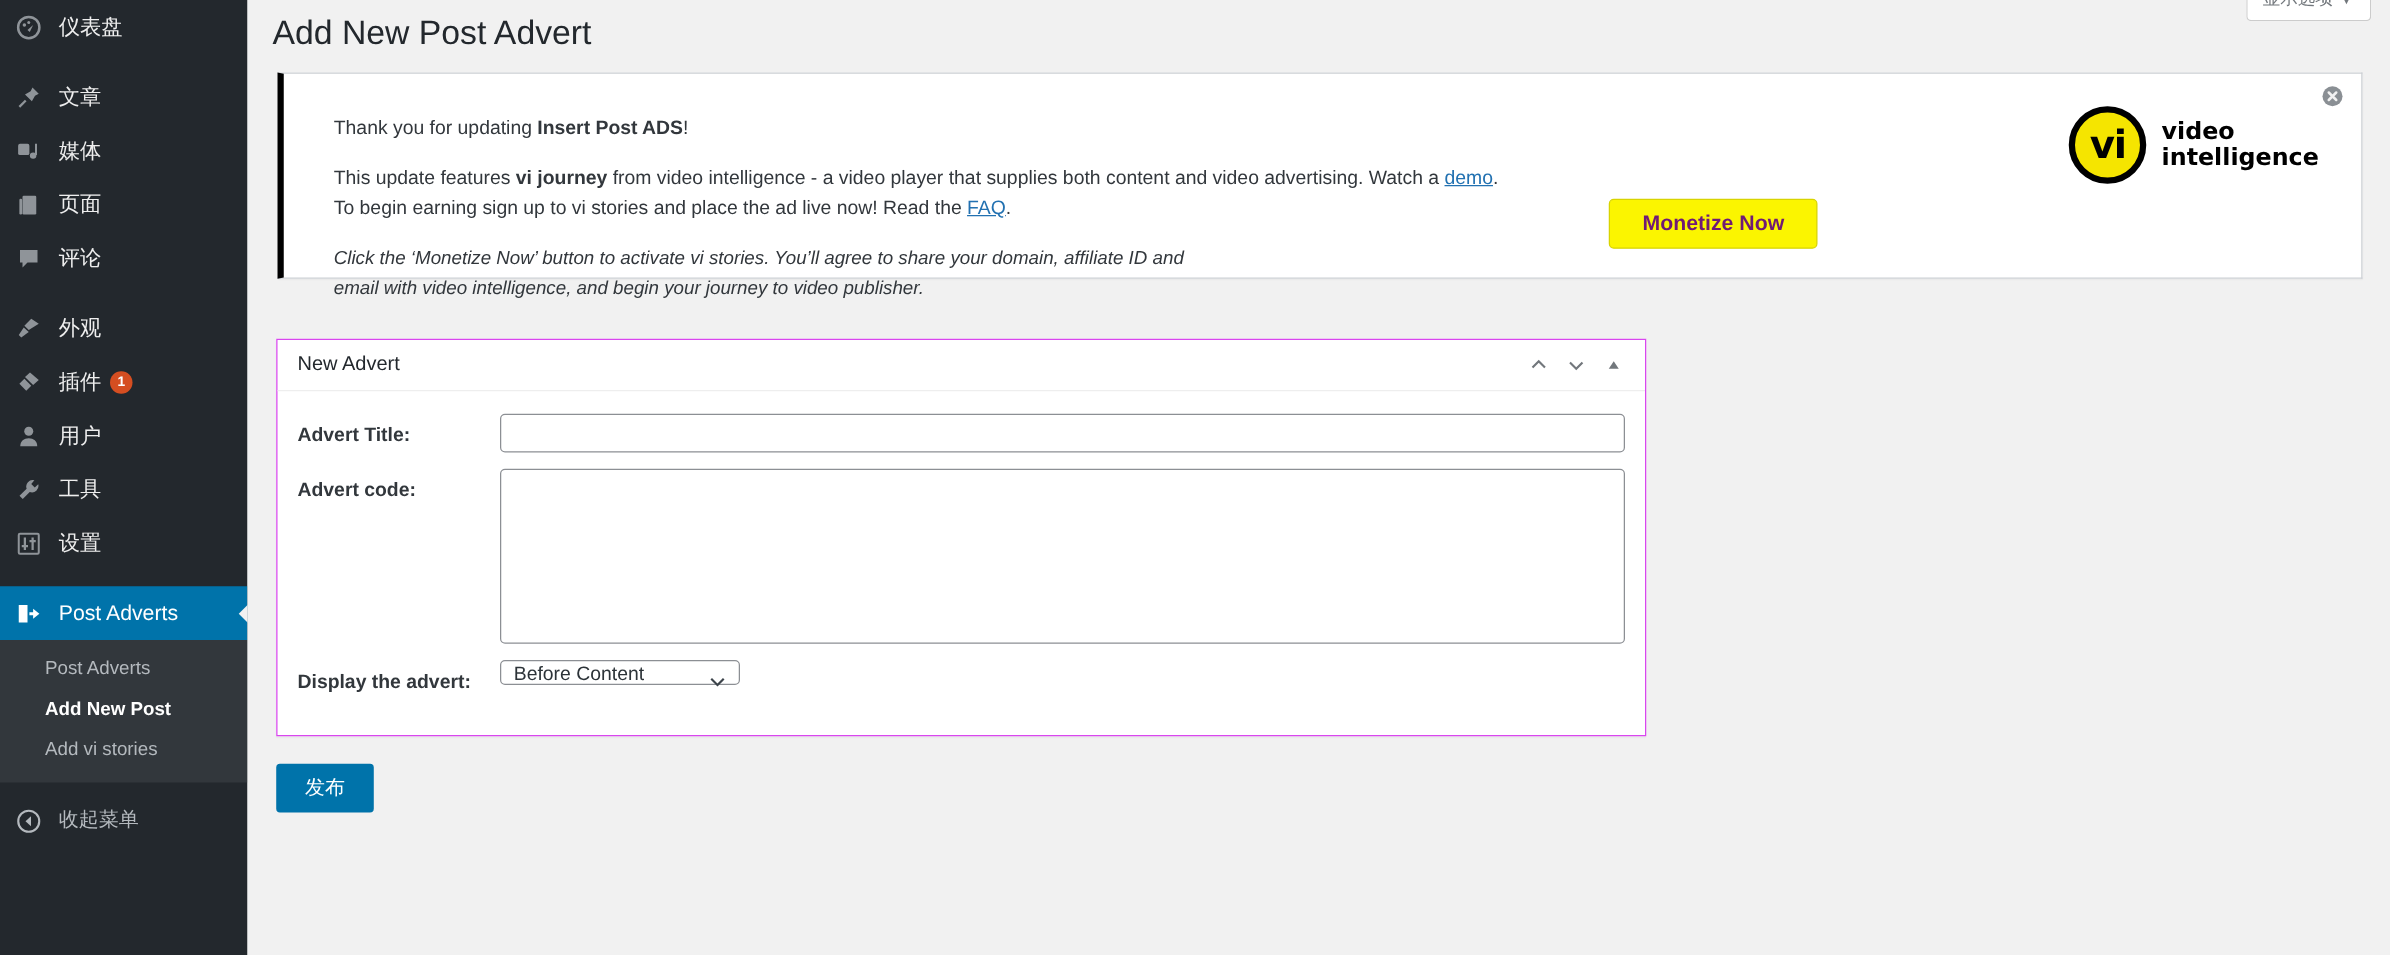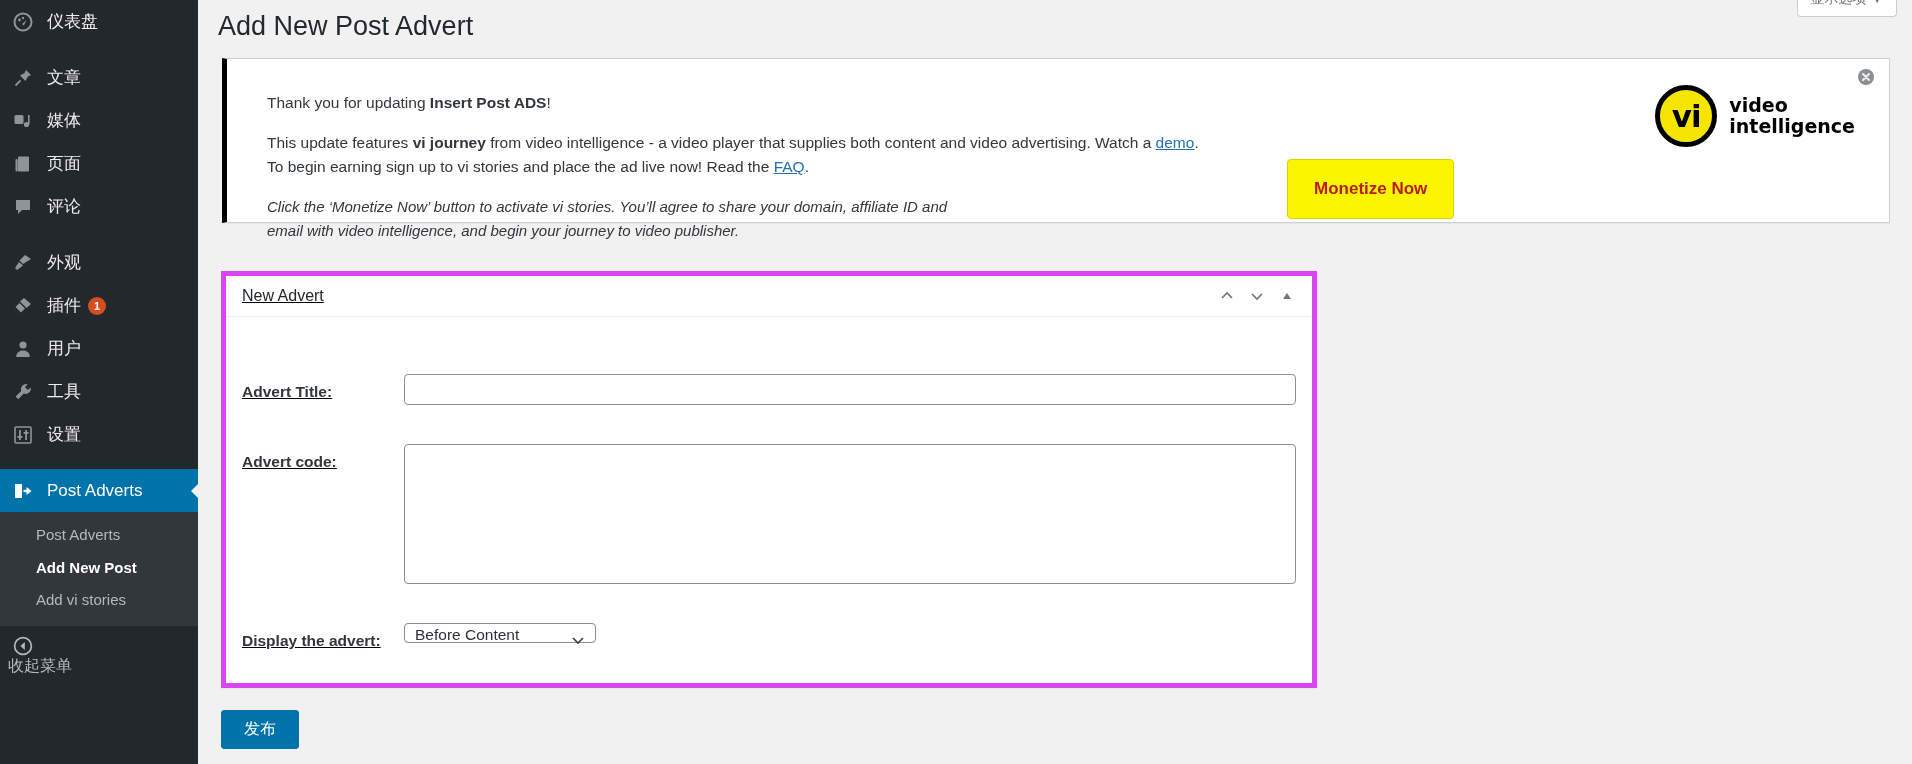--- a/index.html
+++ b/index.html
@@ -47,24 +47,23 @@
     border-radius: 10px; background: #d54e21; color: #fff;
     font-size: 11px; font-weight: 600; padding: 0 5px;
   }
   .submenu { background: #32373c; padding: 7px 0 9px 0; }
   .submenu .sub {
     padding: 5px 0 5px 36px; font-size: 15px;
     color: #b4b9be; cursor: pointer; line-height: 1.5;
   }
   .submenu .sub.active { color: #fff; font-weight: 700; }
   .collapse {
-    display: flex; height: 42px;
+    display: flex; align-items: center; height: 42px;
     padding-left: 8px; color: #b4b9be; cursor: pointer;
     margin-top: 10px;
-    flex-direction: column;
   }
   .collapse .ic { width: 30px; min-width: 30px; margin-right: 9px;
     display: flex; align-items: center; justify-content: center; }
   .collapse .lbl { font-size: 16px; }
 
   
   #main {
     flex: 1; height: 764px; background: #f1f1f1;
     position: relative; overflow: hidden;
   }
@@ -110,47 +109,46 @@
     background: #f5e500; border: 5px solid #000;
     display: flex; align-items: center; justify-content: center;
     font-weight: 800; font-size: 31px; color: #000;
     font-family: "DejaVu Sans", sans-serif; letter-spacing: -1px;
   }
   .vi-text { font-weight: 800; font-size: 19px; color: #000; line-height: 1.12;
              font-family: "DejaVu Sans", sans-serif; }
   .monetize-btn {
     position: absolute; left: 1060px; top: 100px;
     background: #fbf500; border: 1px solid #d8d400;
-    border-radius: 4px; padding: 19px 26px;
-    font-size: 17px; font-weight: 700; color: #b91c1c;
+    border-radius: 4px; padding: 9px 26px;
+    font-size: 17px; font-weight: 700; color: #701a75;
     cursor: pointer; font-family: "Liberation Sans", sans-serif;
   }
 
   
   .postbox {
     margin: 48px 0 0 23px; width: 1096px;
-    background: #fff; border: 5px solid #d946ef;
+    background: #fff; border: 1px solid #d946ef;
     box-shadow: 0 1px 1px rgba(0,0,0,.04);
-    text-decoration: underline;
   }
   .postbox-header {
     display: flex; align-items: center;
     border-bottom: 1px solid #eee;
     padding: 0 10px 0 16px; height: 41px;
   }
   .postbox-header .ttl {
     flex: 1; font-size: 16px; color: #23282d; font-weight: 400;
   }
   .handle-btn {
     width: 30px; height: 30px; display: flex;
     align-items: center; justify-content: center;
     color: #72777c; cursor: pointer;
   }
   .postbox-body { padding: 18px 16px 20px 16px; }
-  .frow { display: flex; align-items: flex-start; margin-bottom: 13px; margin-top: 39px; }
+  .frow { display: flex; align-items: flex-start; margin-bottom: 13px; }
   .frow .flabel {
     width: 162px; min-width: 162px;
     font-size: 15.5px; font-weight: 700; color: #32373c;
     padding-top: 9px;
   }
   .frow.code .flabel { padding-top: 9px; }
   .ftext {
     width: 922px; height: 31px;
     border: 1px solid #8c8f94; border-radius: 4px;
     background: #fff; padding: 4px 8px;

